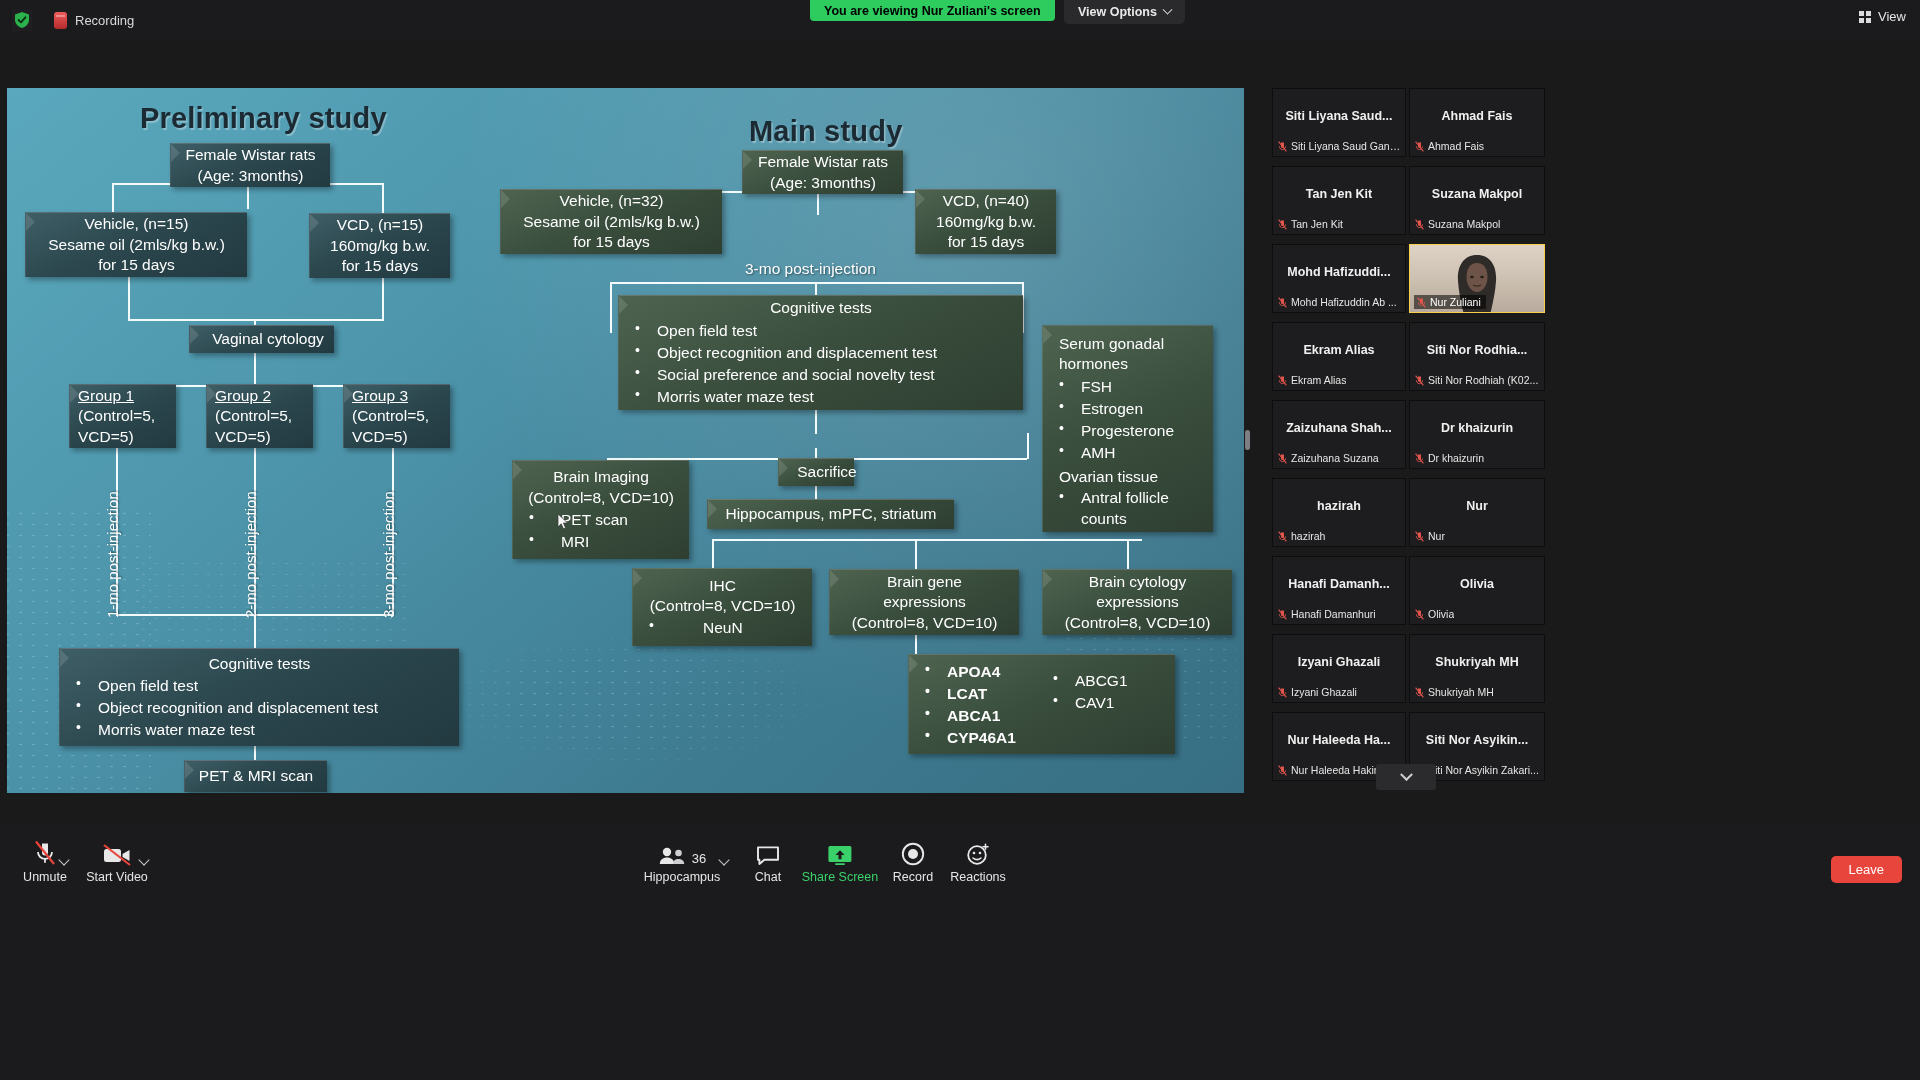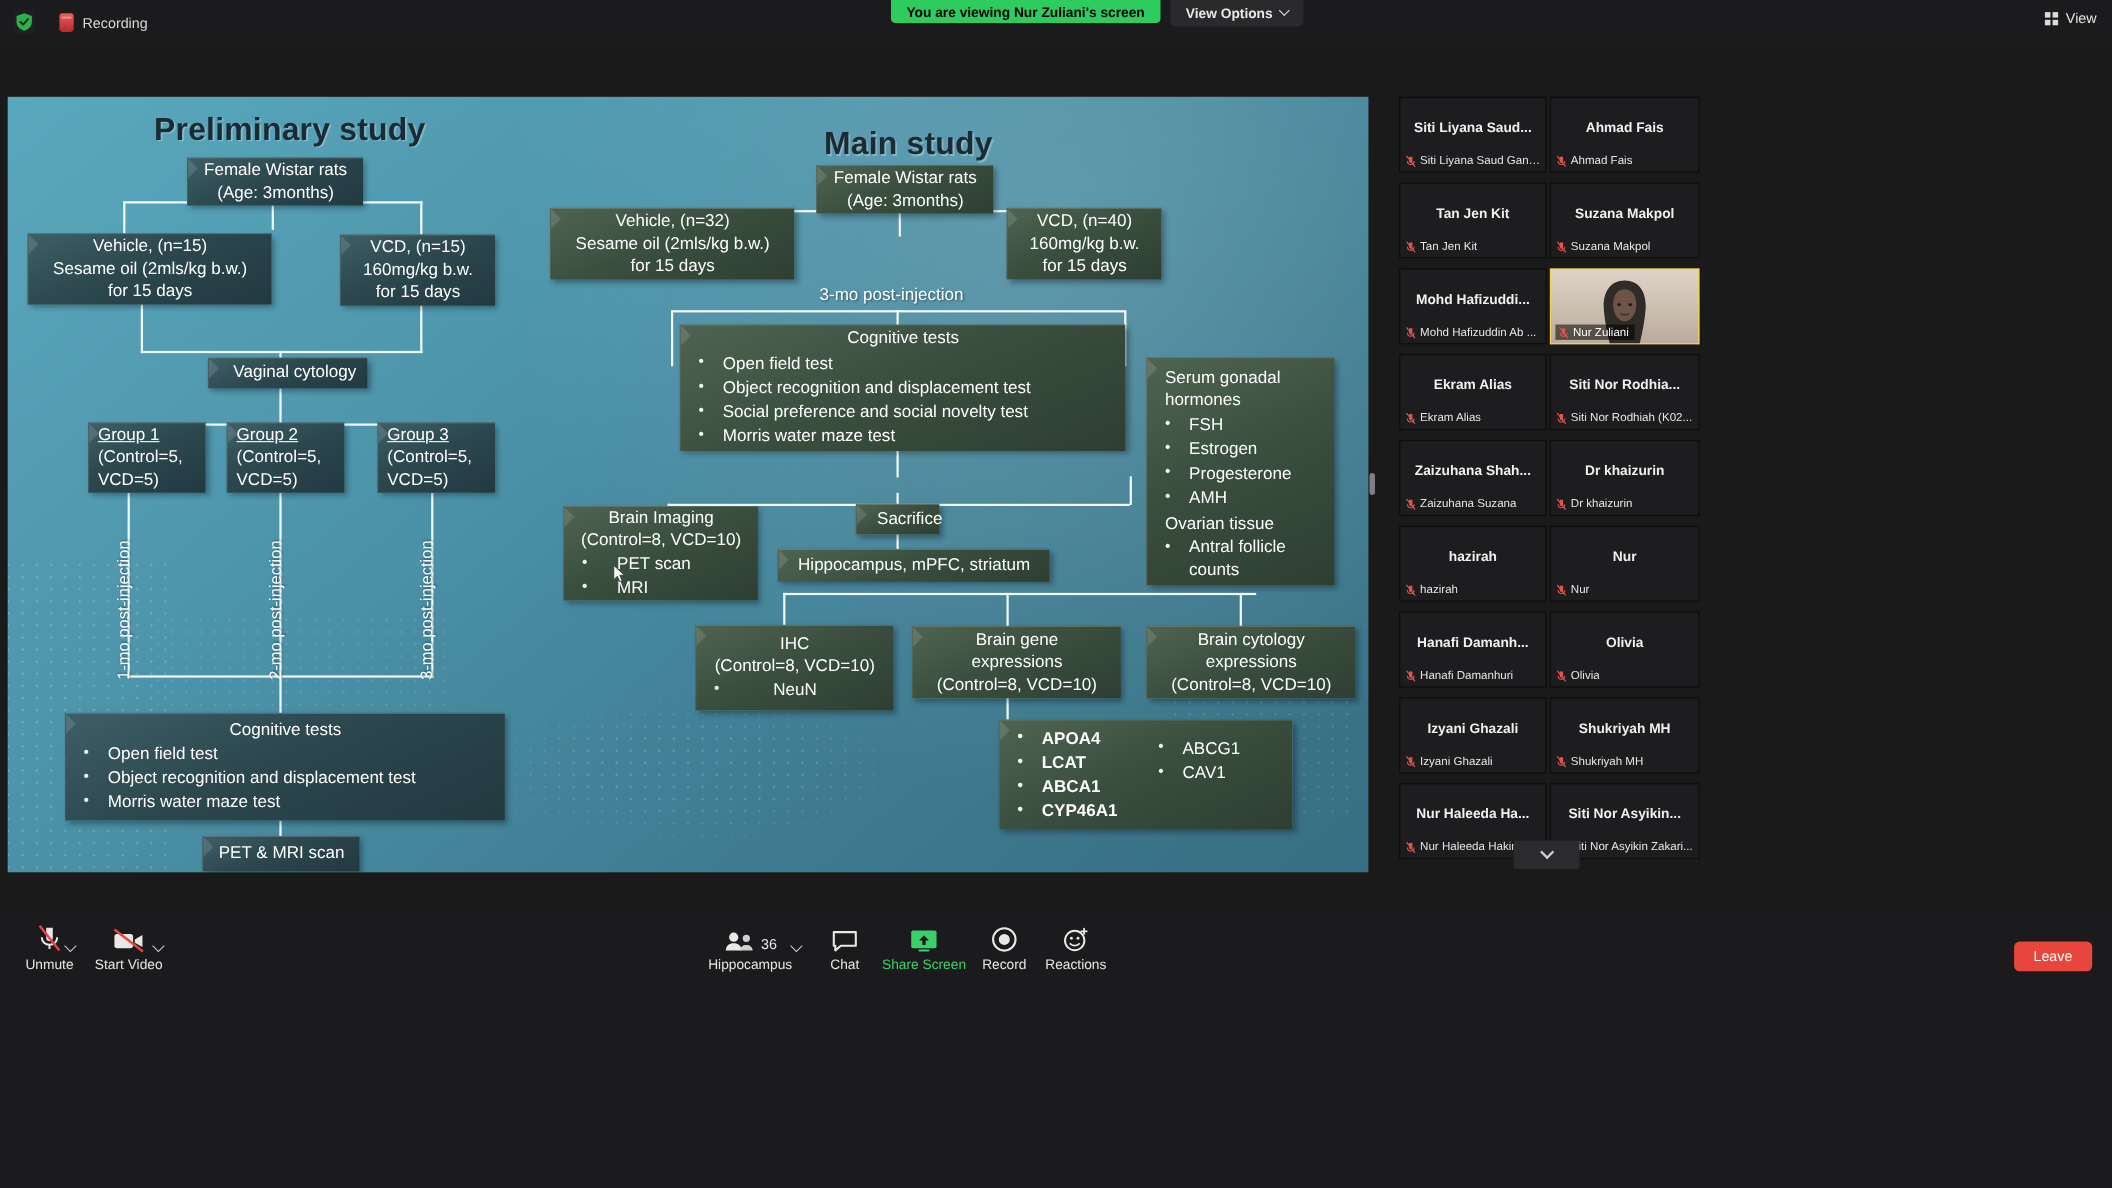--- a/index.html
+++ b/index.html
@@ -193,21 +193,21 @@
     <i class="bvl"></i>
     <span>VCD, (n=15)</span>
     <span>160mg/kg b.w.</span>
     <span>for 15 days</span>
   </div>
   <div class="bx teal" style="left:182px; top:237px; width:145px; height:28px;padding-left:20px;">
     <i class="bvl"></i>
     <span>Vaginal cytology</span>
   </div>
 
-  <div class="bx teal" style="left:73px; top:296px; width:107px; height:64px; align-items:flex-start; text-align:left;">
+  <div class="bx teal" style="left:62px; top:296px; width:107px; height:64px; align-items:flex-start; text-align:left;">
     <i class="bvl"></i>
     <span class="ul">Group 1</span>
     <span>(Control=5,</span>
     <span>VCD=5)</span>
   </div>
   <div class="bx teal" style="left:199px; top:296px; width:107px; height:64px; align-items:flex-start; text-align:left;">
     <i class="bvl"></i>
     <span class="ul">Group 2</span>
     <span>(Control=5,</span>
     <span>VCD=5)</span>
@@ -300,21 +300,21 @@
       <li>Estrogen</li>
       <li>Progesterone</li>
       <li>AMH</li>
     </ul>
     <div style="text-align:left; padding-left:8px; margin-top:3px;">Ovarian tissue</div>
     <ul class="bl">
       <li style="line-height:1.32;">Antral follicle counts</li>
     </ul>
   </div>
 
-  <div class="bx olive" style="left:505px; top:372px; width:177px; height:86px; align-items:stretch;">
+  <div class="bx olive" style="left:505px; top:372px; width:177px; height:99px; align-items:stretch;">
     <i class="bvl"></i>
     <div style="text-align:center;">Brain Imaging</div>
     <div style="text-align:center;">(Control=8, VCD=10)</div>
     <ul class="bl">
       <li style="padding-left:40px;">PET scan</li>
       <li style="padding-left:40px;">MRI</li>
     </ul>
   </div>
 
   <div class="bx olive" style="left:771px; top:370px; width:76px; height:28px;padding-left:29px;">

